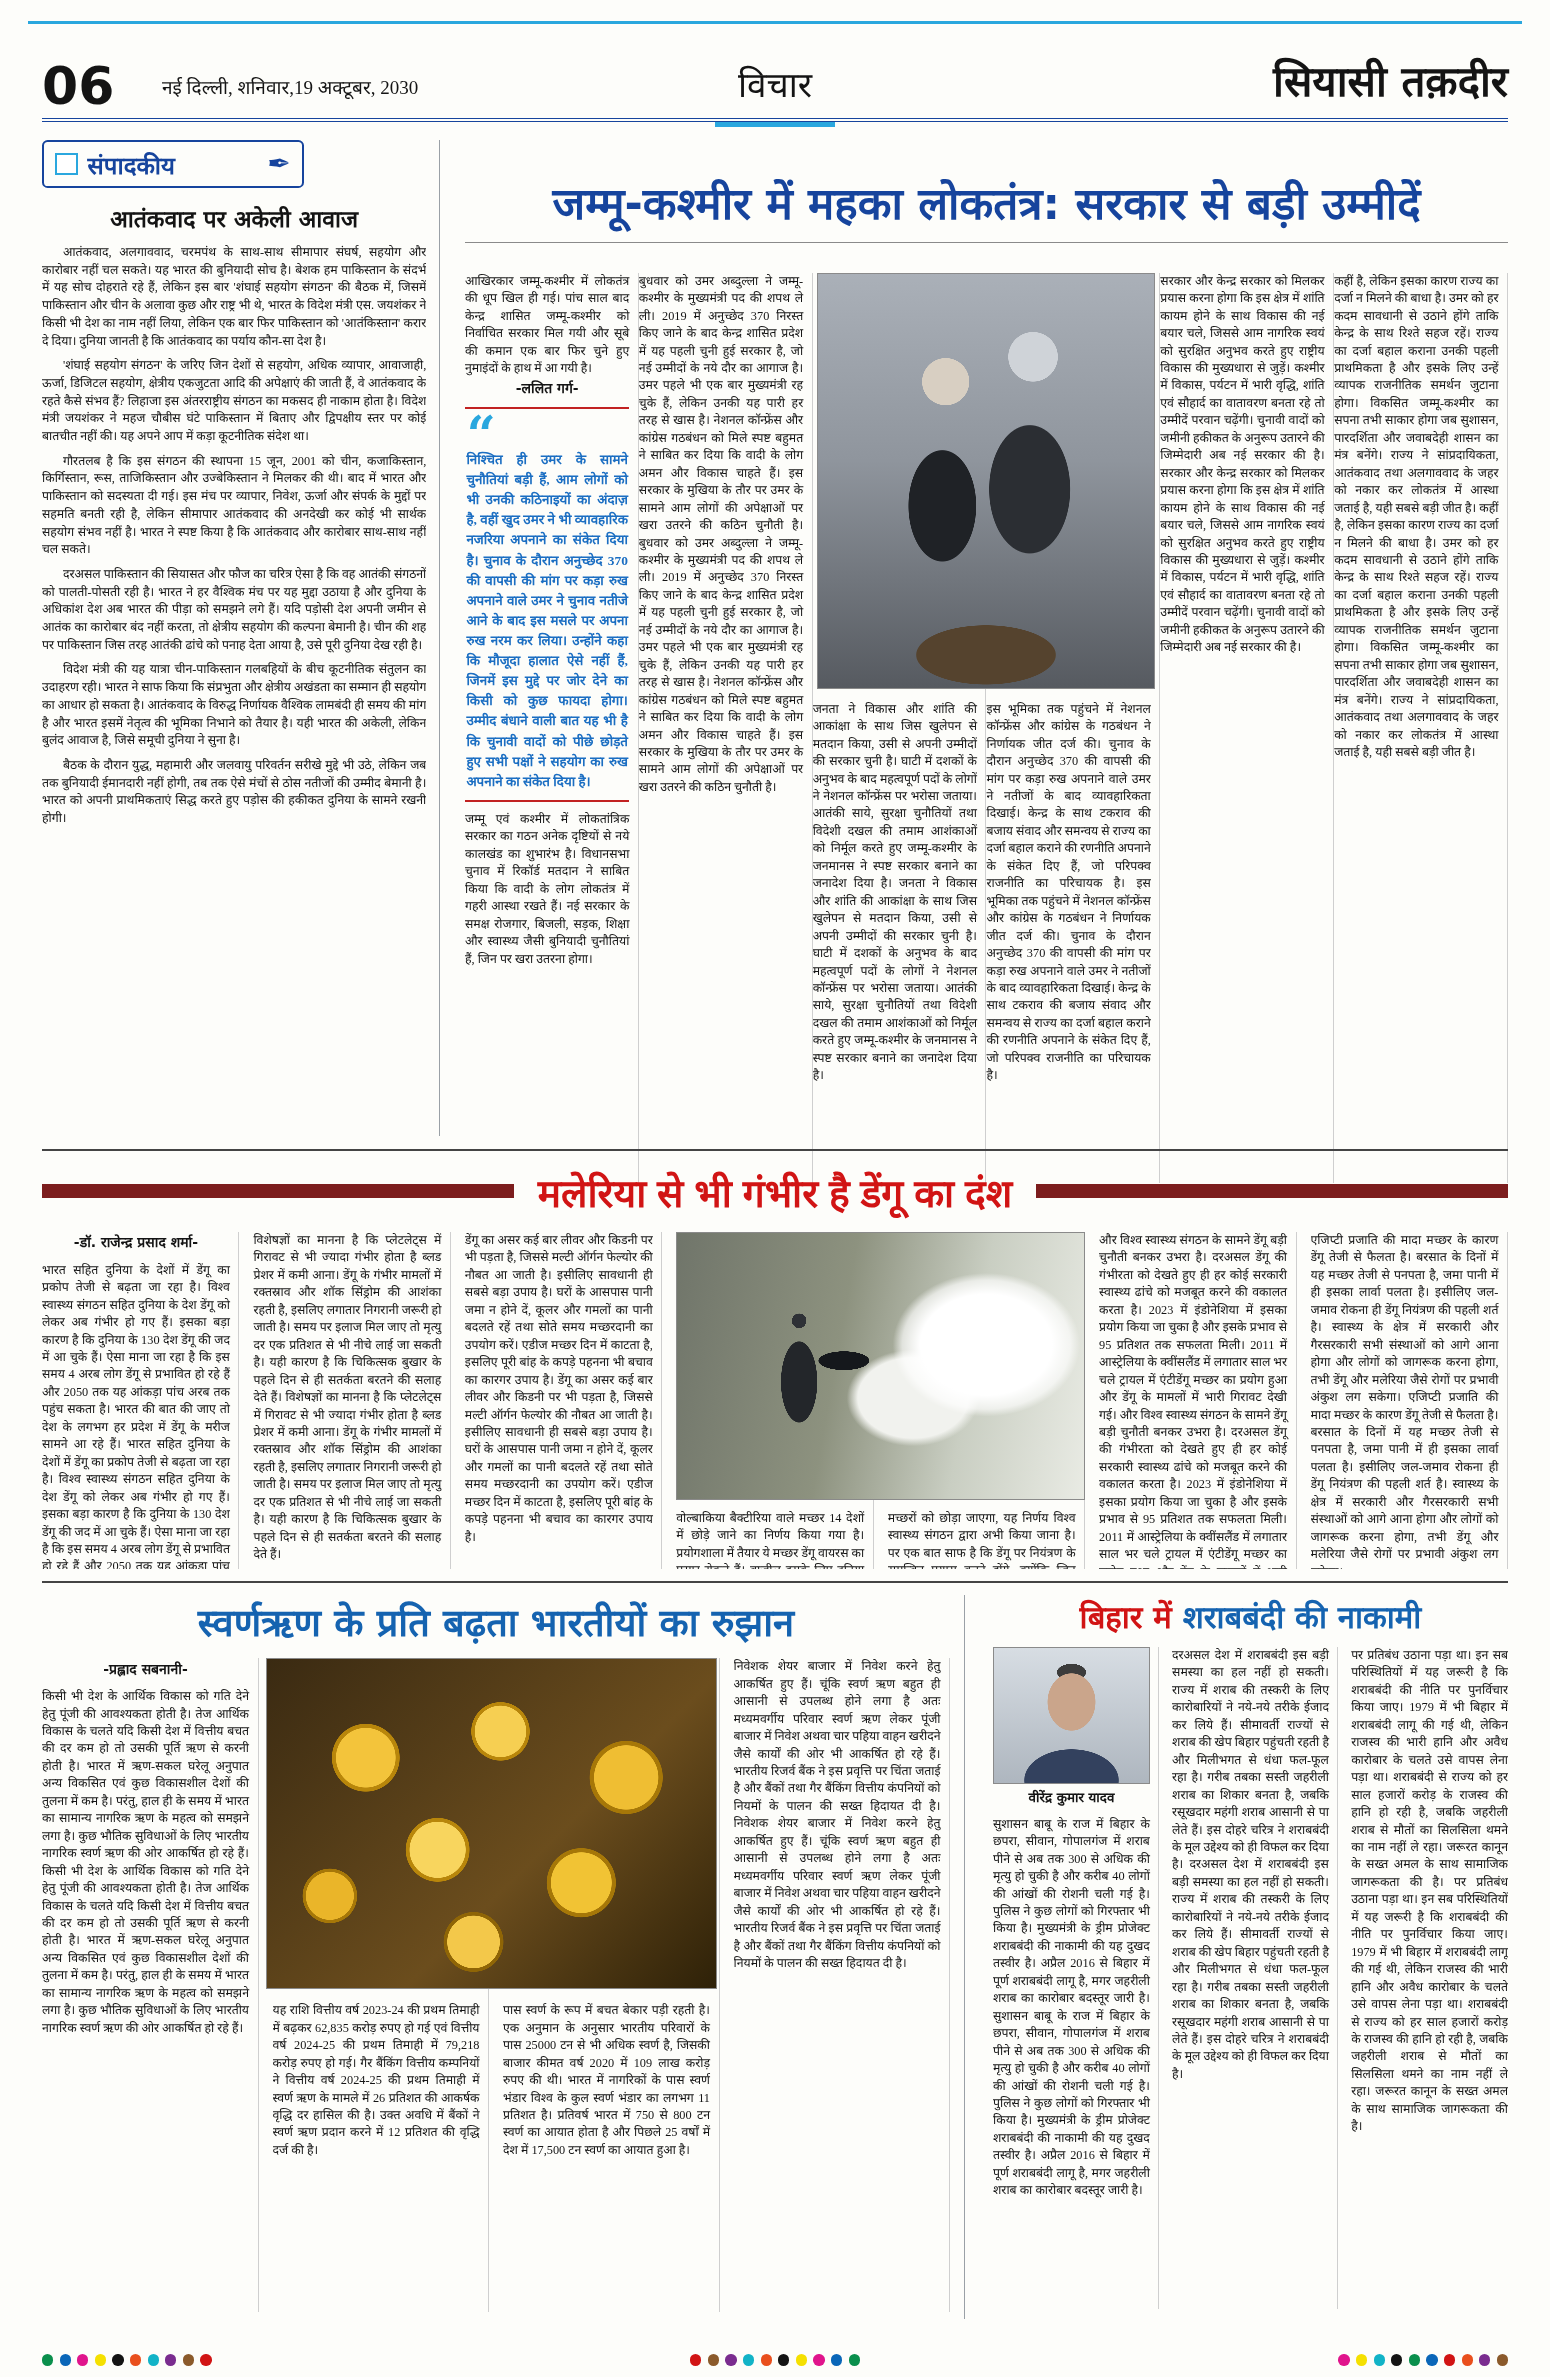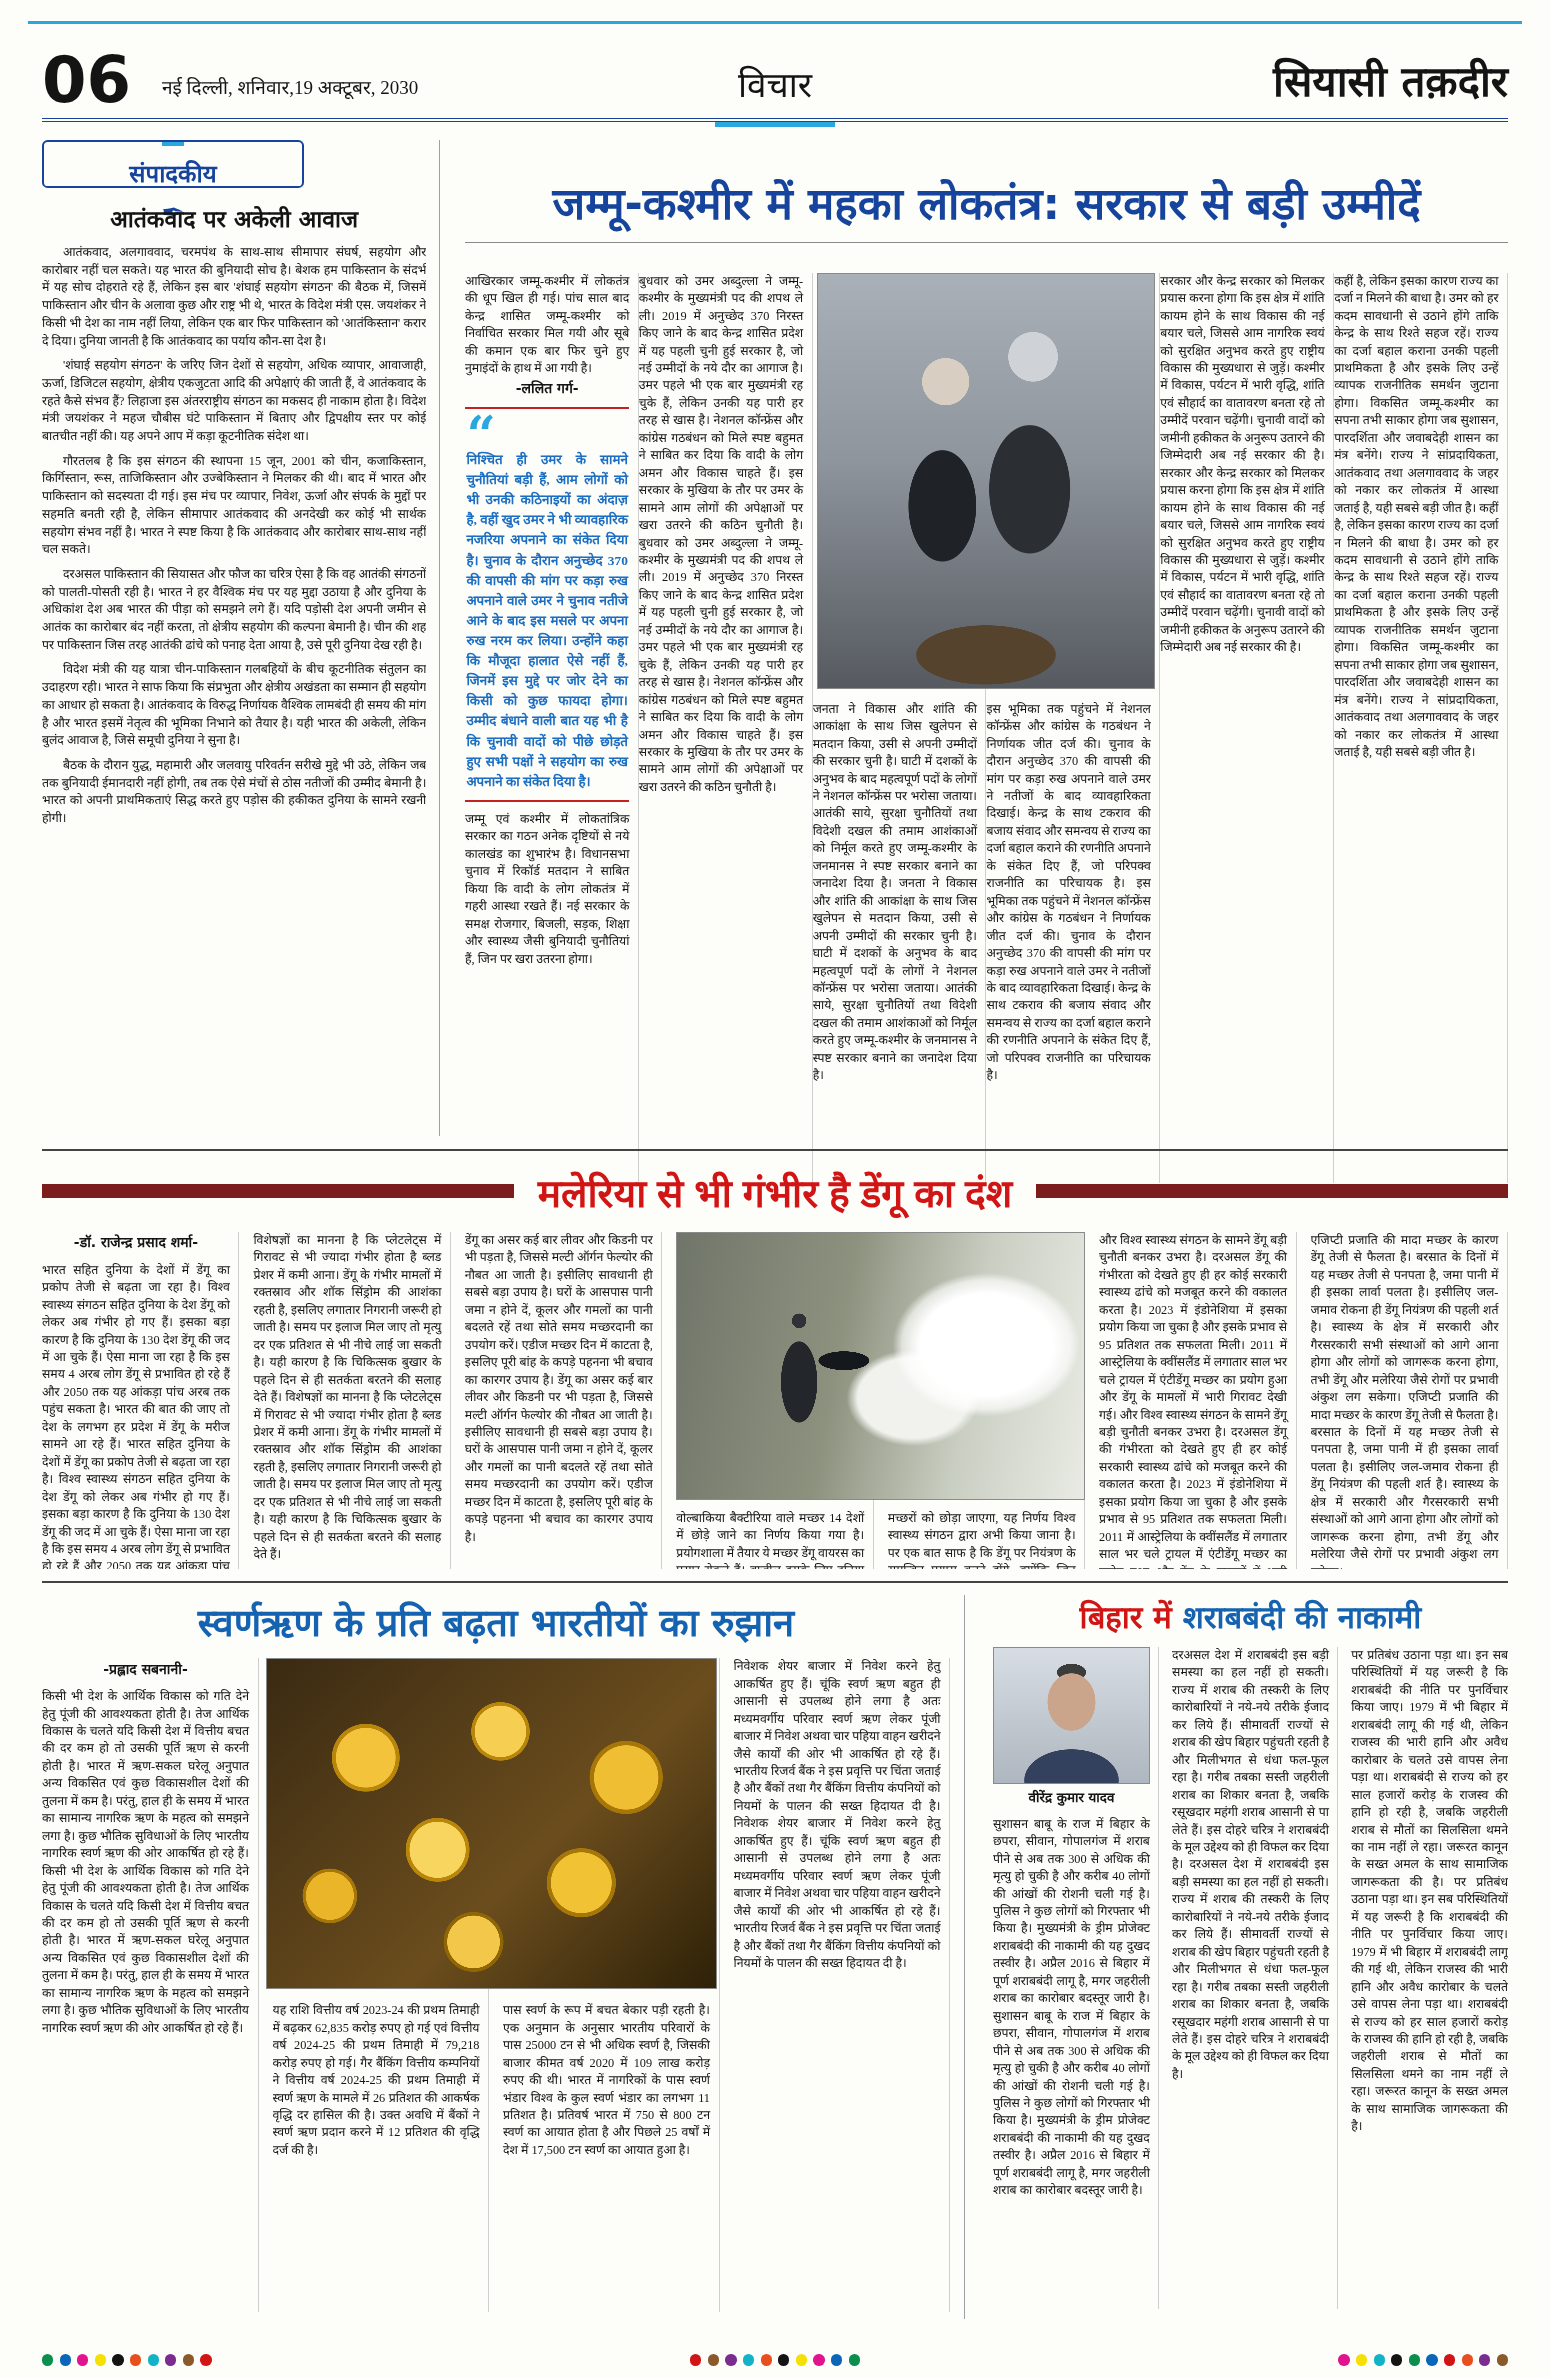--- a/index.html
+++ b/index.html
@@ -1,40 +1,40 @@
 <!DOCTYPE html>
 <html style="font-size:11.3px"><head>
 <meta charset="utf-8">
 <style>
   html,body{margin:0;padding:0;background:#e8e8e8;}
   .page{position:relative;width:1550px;height:2377px;margin:0 auto;background:#fdfdfa;
         font-family:"Liberation Serif","DejaVu Serif",serif;color:#141414;overflow:hidden;}
   
   .topline{position:absolute;top:21px;left:28px;right:28px;height:2.8px;background:#2aa7de;}
   .header{position:absolute;top:32px;left:42px;right:42px;height:86px;border-bottom:4.2px double #16449d;}
-  .pagenum{position:absolute;left:0;bottom:5.6px;font-size:64px;font-weight:bold;line-height:1;
+  .pagenum{position:absolute;left:0;bottom:5.6px;font-size:52px;font-weight:bold;line-height:1;
            font-family:"DejaVu Sans","Liberation Sans",sans-serif;}
   .dateline{position:absolute;left:120px;bottom:18.3px;font-size:19px;}
   .section-name{position:absolute;left:50%;transform:translateX(-50%);bottom:11.3px;font-size:35px;font-weight:normal;
            font-family:"DejaVu Sans","Liberation Sans",sans-serif;}
   .section-underline{position:absolute;left:50%;transform:translateX(-50%);bottom:-9.2px;width:120px;height:5.6px;background:#2aa7de;}
   .masthead{position:absolute;right:0;bottom:10px;font-size:42px;font-weight:bold;color:#141414;
            font-family:"DejaVu Sans","Liberation Sans",sans-serif;}
   
   .byline{text-align:center;font-weight:bold;font-size:14px;margin:1.4px 0 8.5px;
           font-family:"DejaVu Sans","Liberation Sans",sans-serif;}
   .coltext{font-size:12.3px;line-height:1.42;text-align:justify;}
   .col{flex:1;overflow:hidden;font-size:12.3px;line-height:1.42;text-align:justify;
        border-right:0.7px solid #cfcfcf;padding-right:8.5px;}
   .col:last-child{border-right:none;padding-right:0;}
   .photo{border:0.7px solid #8a8a8a;box-sizing:border-box;}
   
   .top-zone{position:absolute;top:140px;left:42px;right:42px;height:996px;}
   .editorial{position:absolute;left:0;top:0;width:398px;height:100%;border-right:0.7px solid #9aa0a6;padding-right:12.7px;box-sizing:border-box;}
-  .ed-box{width:262px;height:48px;border:2.1px solid #16449d;border-radius:5.6px;display:flex;align-items:center;gap:10px;padding:0 11.3px;box-sizing:border-box;flex-direction:column;}
+  .ed-box{width:262px;height:48px;border:2.1px solid #16449d;border-radius:5.6px;display:flex;align-items:center;gap:10px;padding:0 11.3px;box-sizing:border-box;}
   .ed-sq{width:18.3px;height:18.3px;border:2.1px solid #2aa7de;background:#fff;}
   .ed-label{font-size:24px;font-weight:bold;color:#16449d;flex:1;font-family:"DejaVu Sans","Liberation Sans",sans-serif;}
   .ed-pen{font-size:28px;color:#16449d;line-height:1;}
   .ed-title{text-align:center;font-size:23px;font-weight:bold;margin:14px 0 10px;
             font-family:"DejaVu Sans","Liberation Sans",sans-serif;}
   .ed-body{height:864px;overflow:hidden;}
   .ed-body p{margin:0 0 7px;text-indent:21px;font-size:12.3px;line-height:1.44;text-align:justify;}
   .main-art{position:absolute;left:423px;right:0;top:0;height:100%;}
   .main-headline{text-align:center;font-size:44px;font-weight:bold;color:#16449d;padding:2.8px 0 10px;
                  border-bottom:0.7px solid #8a8a8a;font-family:"DejaVu Sans","Liberation Sans",sans-serif;}

